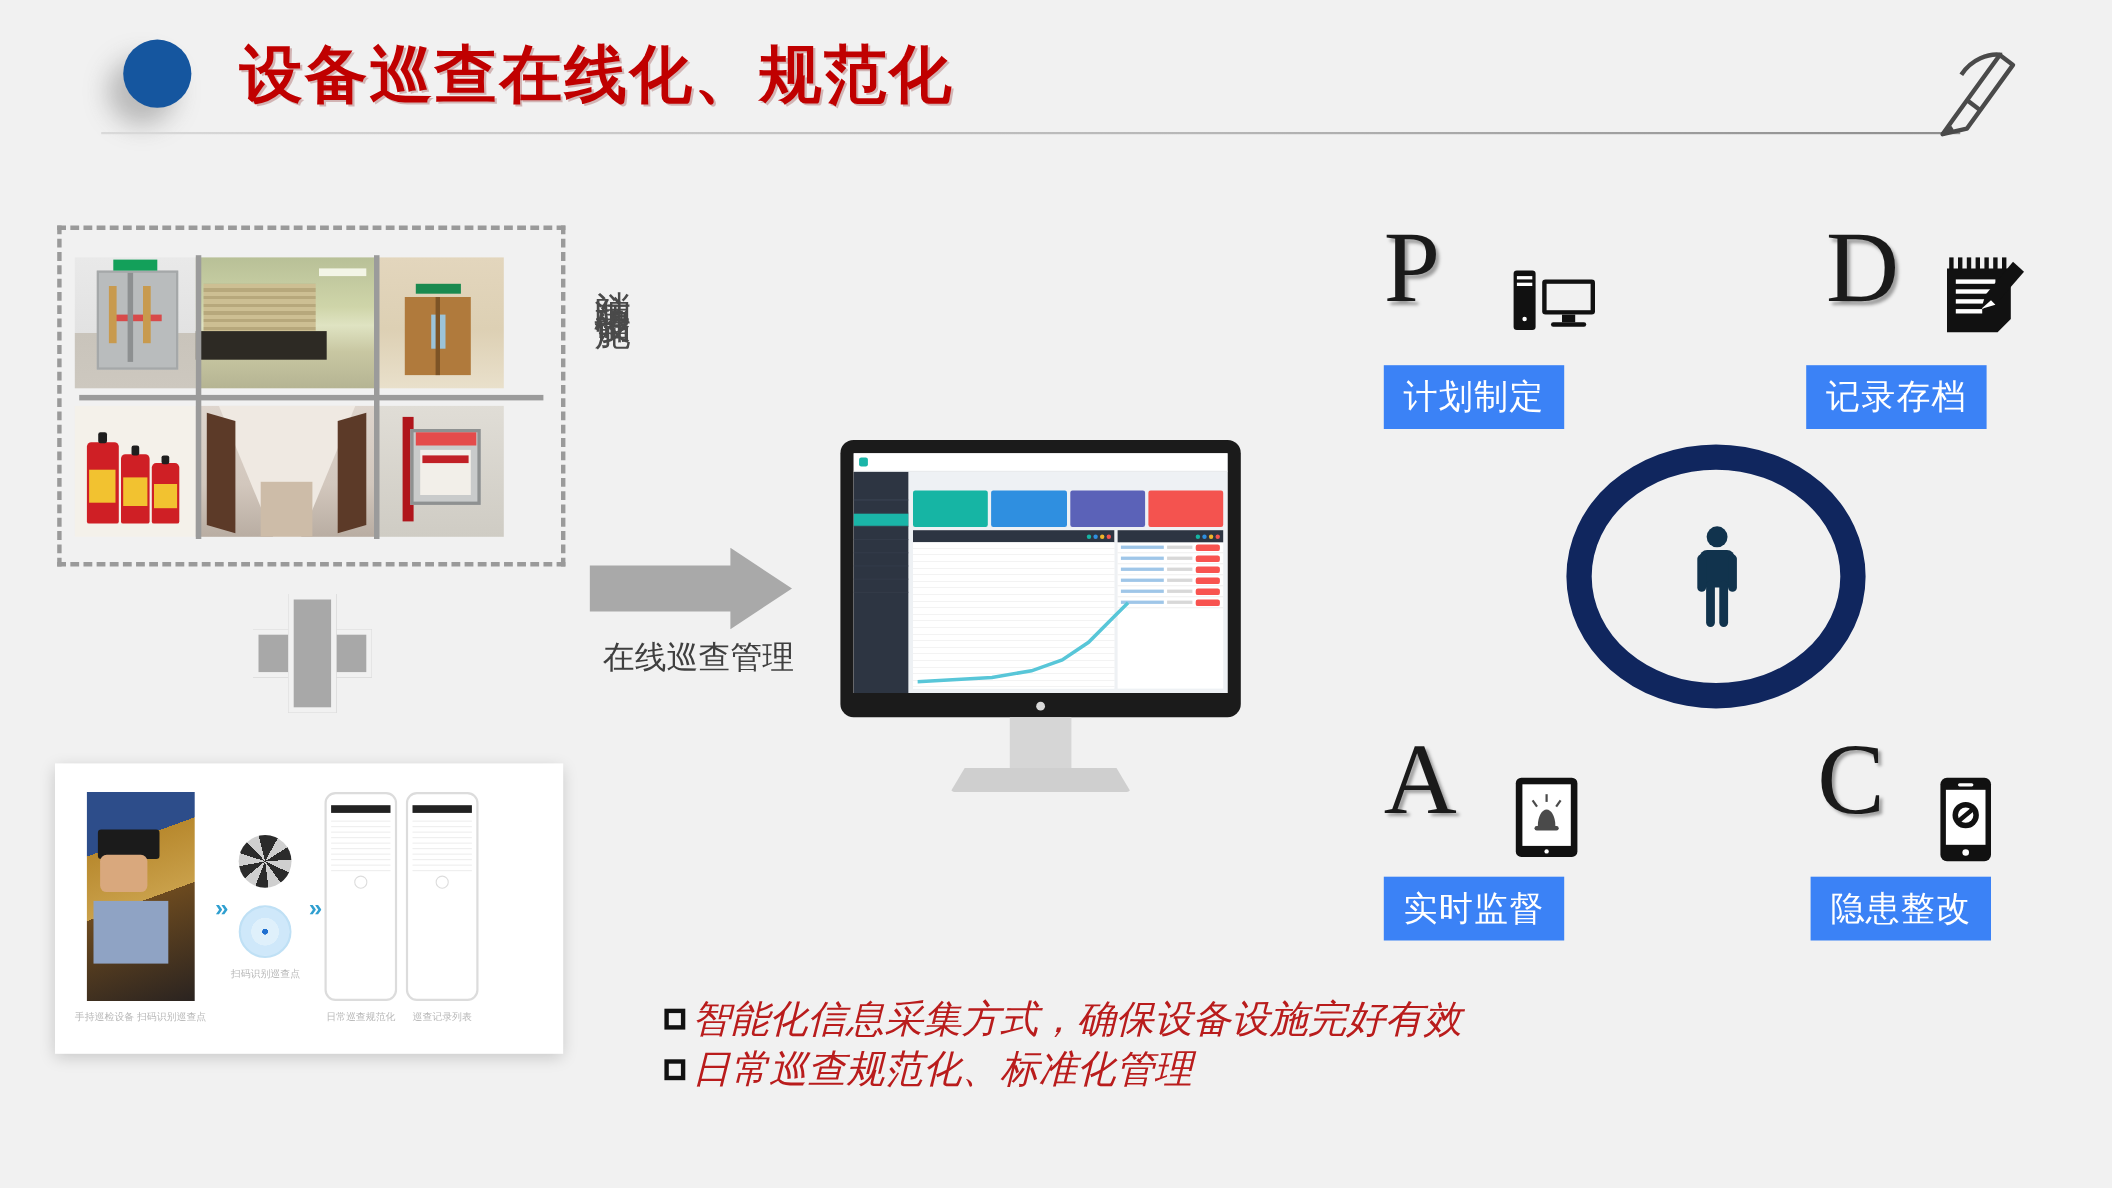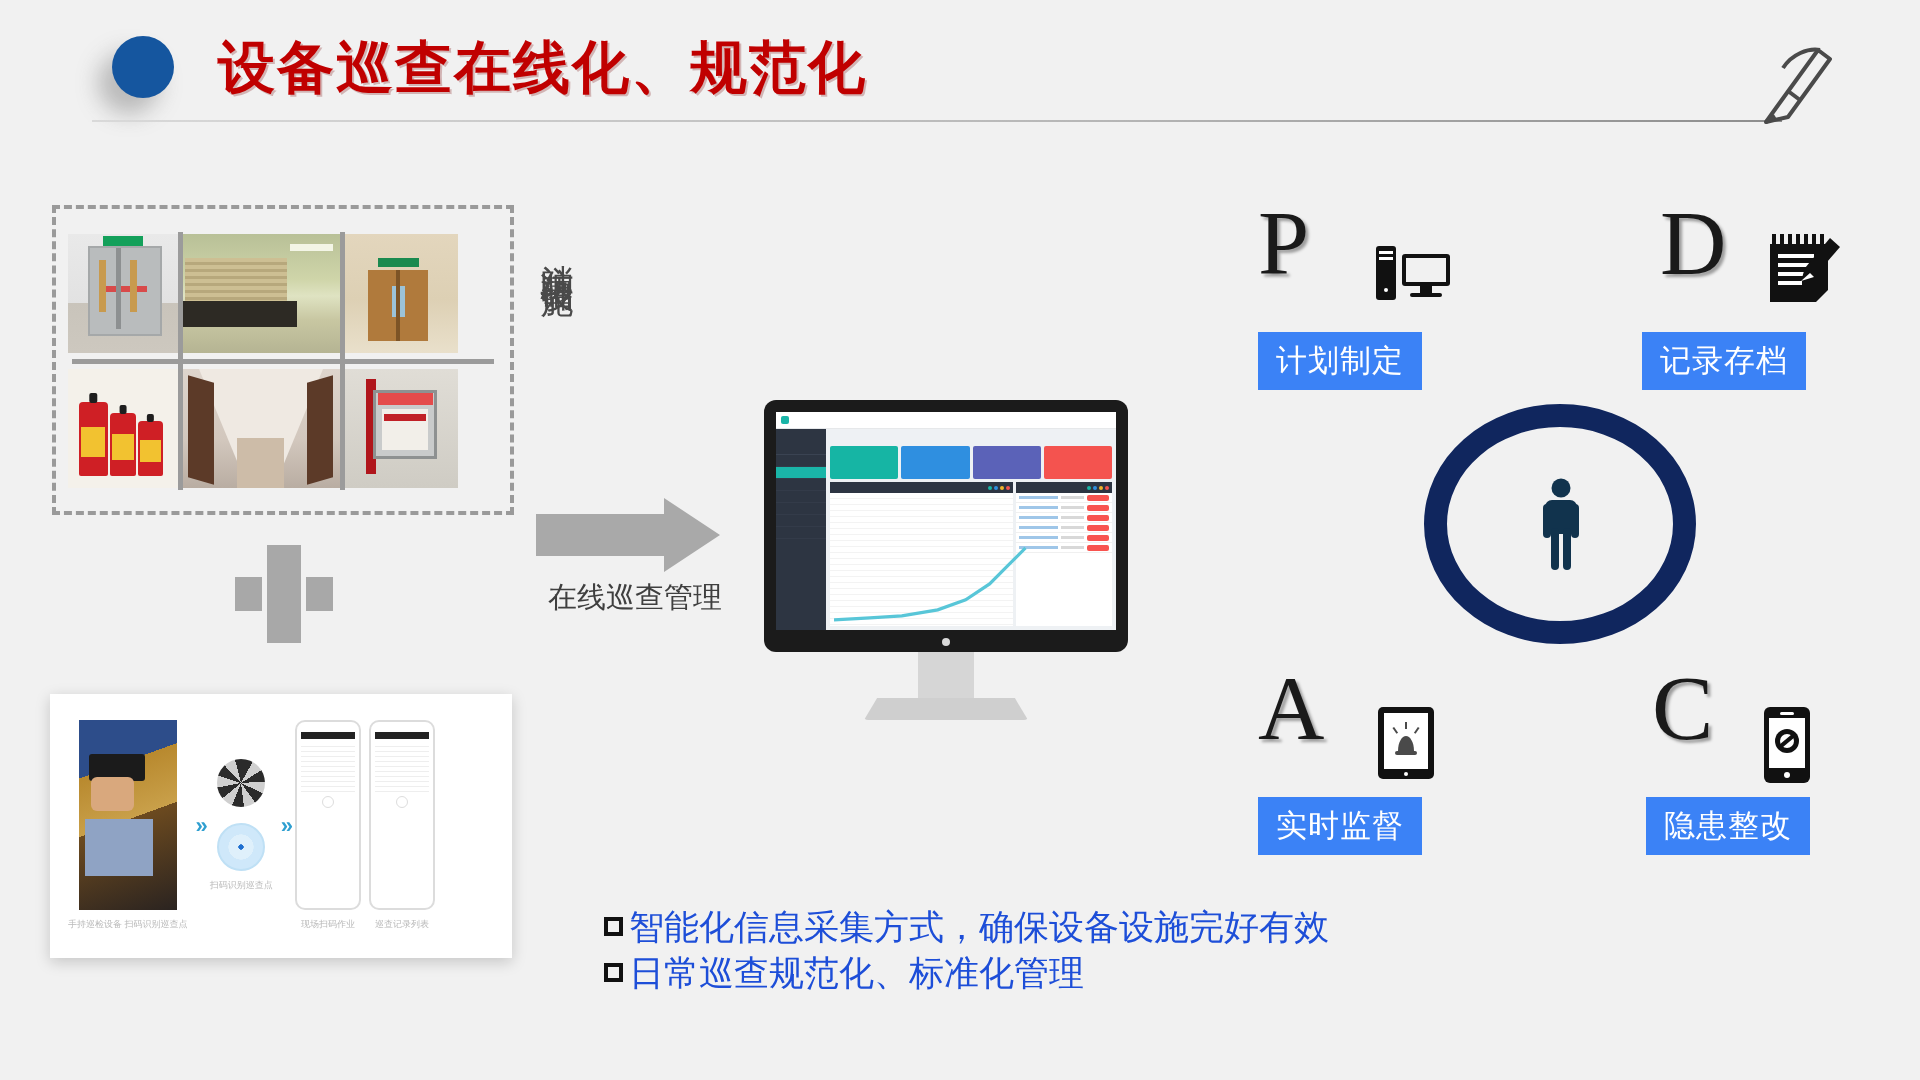--- a/index.html
+++ b/index.html
@@ -184,22 +184,22 @@
   #q-d .tag{left:-18px;top:132px;}
   #q-a{left:1258px;top:665px;}
   #q-a .icon{left:118px;top:40px;}
   #q-a .tag{left:0px;top:132px;}
   #q-c{left:1652px;top:665px;}
   #q-c .icon{left:110px;top:40px;}
   #q-c .tag{left:-6px;top:132px;}
 
   
   .bullets{position:absolute;left:604px;top:905px;}
-  .bl{display:flex;align-items:flex-start;gap:6px;font-size:35px;color:#1d4ed8;line-height:1.30;
-     font-family:"DejaVu Sans","Liberation Sans",sans-serif;}
+  .bl{display:flex;align-items:flex-start;gap:6px;font-size:35px;color:#b91c1c;line-height:1.30;
+     font-family:"DejaVu Sans","Liberation Sans",sans-serif;font-style:italic;}
   .bl .mk{display:inline-block;width:19px;height:19px;border:4px solid #111;margin-top:12px;flex:0 0 auto;}
 </style>
 </head>
 <body>
 
 <div id="slide">
 
   <div class="hdr-bullet"></div>
   <div class="hdr-title">设备巡查在线化、规范化</div>
   <div class="hdr-rule"></div>
@@ -391,21 +391,21 @@
           <div class="ln"></div>
           <div class="ln"></div>
           <div class="ln"></div>
         <div class="ln"></div>
           <div class="ln"></div>
           <div class="ln"></div>
           <div class="ln"></div>
           <div class="ln"></div>
         <div class="home"></div>
         </div>
-      <div class="wc-cap">现场扫码作业</div>
+      <div class="wc-cap">日常巡查规范化</div>
     </div>
     <div class="wc-col">
       <div class="wc-phone">
           <div class="hdbar"></div>
         <div class="ln"></div>
           <div class="ln"></div>
           <div class="ln"></div>
           <div class="ln"></div>
           <div class="ln"></div>
         <div class="ln"></div>

